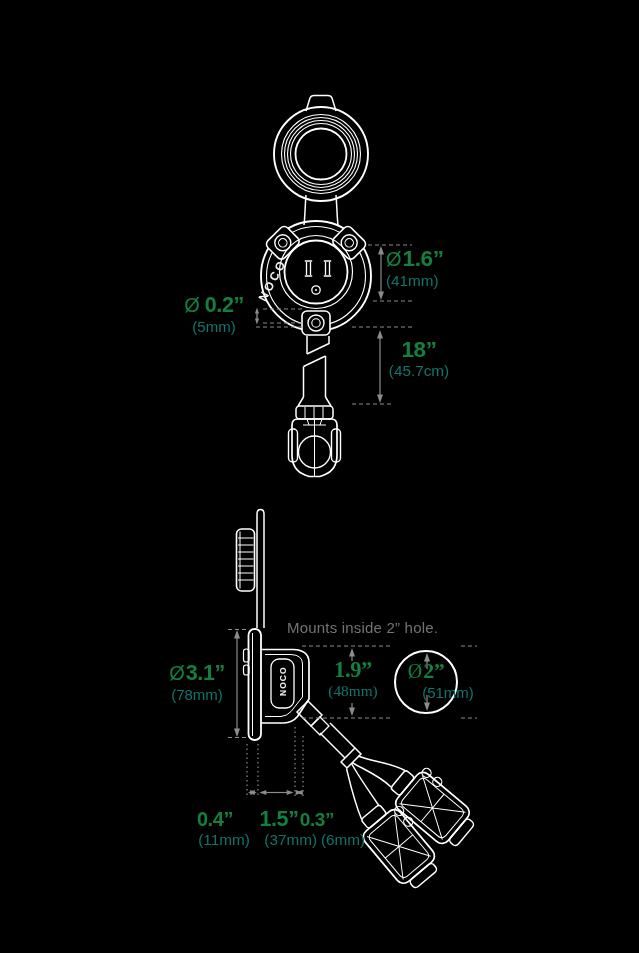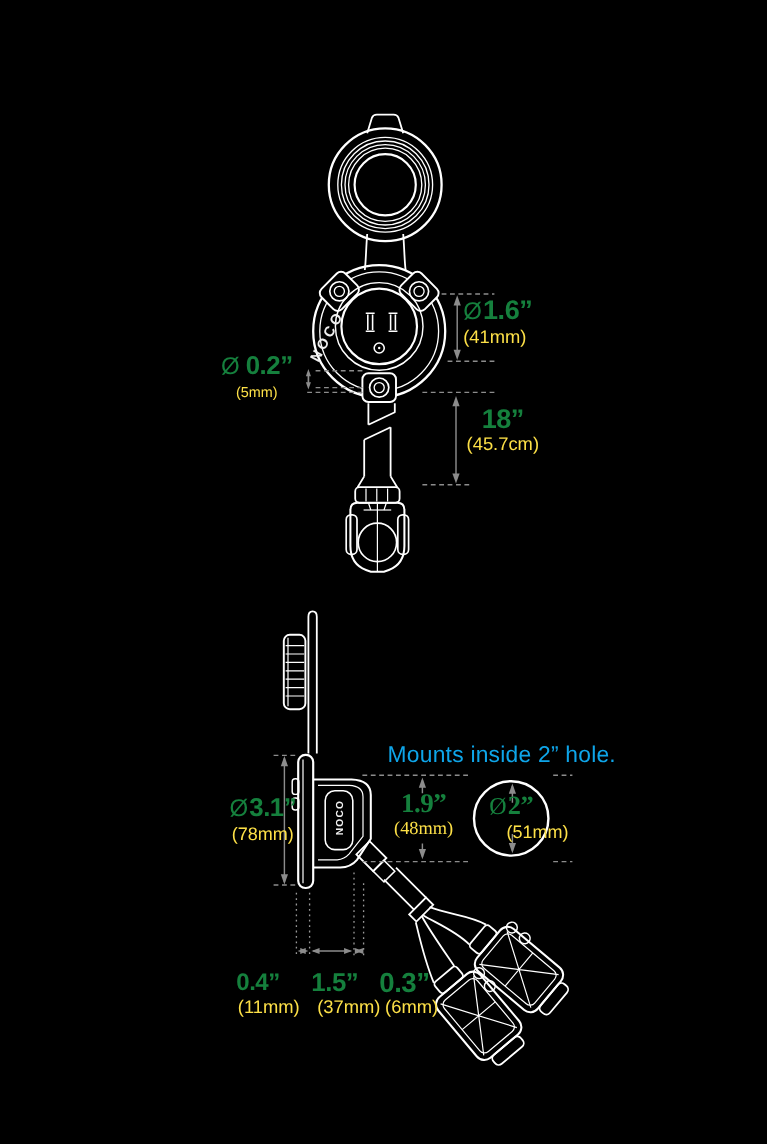--- a/index.html
+++ b/index.html
@@ -5,22 +5,22 @@
   html,body{margin:0;padding:0;background:#000;}
   body{width:639px;height:953px;position:relative;overflow:hidden;
        font-family:"Liberation Sans","DejaVu Sans",sans-serif;}
   svg{position:absolute;left:0;top:0;}
   .txt{position:absolute;color:#fff;}
   .col{display:flex;flex-direction:column;}
   .center{text-align:center;align-items:center;}
   .val{font-weight:700;font-size:22.5px;letter-spacing:-0.4px;line-height:23px;white-space:nowrap;color:#15803d;}
   .sym{font-weight:400;font-size:20px;letter-spacing:0;margin-right:1px;}
   .sym.gap{margin-right:5px;}
-  .metric{font-weight:400;font-size:15.3px;color:#fde047;line-height:17px;margin-top:1px;white-space:nowrap;letter-spacing:0;}
-  .note{font-weight:400;font-size:19px;color:#0ea5e9;white-space:nowrap;letter-spacing:0.2px;margin-left:36px;}
+  .metric{font-weight:400;font-size:15.3px;color:#0f766e;line-height:17px;margin-top:1px;white-space:nowrap;letter-spacing:0;}
+  .note{font-weight:400;font-size:15px;color:#737373;white-space:nowrap;letter-spacing:0.2px;}
   .logo{font-weight:700;color:#EFEFEF;white-space:nowrap;}
 </style>
 </head>
 <body>
 
 <svg width="639" height="953" viewBox="0 0 639 953">
   <defs>
     <path id="ah" d="M0,0 L-3,8.5 L3,8.5 Z"></path>
     <g id="plug" stroke="#fff" fill="none">
       <rect x="0" y="-12" width="12" height="24" rx="3" stroke-width="1.5"></rect>
@@ -184,47 +184,47 @@
   </g>
 </svg>
 
 <div class="txt col" style="left:386px;top:247px;">
   <div class="val"><span class="sym">Ø</span><span>1.6”</span></div>
   <div class="metric">(41mm)</div>
 </div>
 
 <div class="txt col center" style="left:181px;top:294px;width:66px;">
   <div class="val" style="font-size:21.5px;"><span class="sym gap">Ø</span><span>0.2”</span></div>
-  <div class="metric" style="font-size:12px;">(5mm)</div>
+  <div class="metric" style="font-size:15px;">(5mm)</div>
 </div>
 
 <div class="txt col center" style="left:384px;top:338px;width:70px;">
   <div class="val">18”</div>
   <div class="metric">(45.7cm)</div>
 </div>
 
 <div class="txt note" style="left:287px;top:619px;">Mounts inside 2” hole.</div>
 
-<div class="txt col center" style="left:186px;top:662px;width:66px;">
+<div class="txt col center" style="left:164px;top:662px;width:66px;">
   <div class="val" style="font-size:21.5px;"><span class="sym">Ø</span><span>3.1”</span></div>
   <div class="metric" style="font-size:15px;">(78mm)</div>
 </div>
 
 <div class="txt col center" style="left:318px;top:658px;width:70px;font-family:Liberation Serif, serif;">
   <div class="val">1.9”</div>
   <div class="metric">(48mm)</div>
 </div>
 
 <div class="txt col center" style="left:391px;top:659px;width:70px;">
   <div class="val" style="font-size:22px;font-family:Liberation Serif, serif;"><span class="sym">Ø</span><span>2”</span></div>
   <div class="metric" style="font-size:15px;margin-left:44px;">(51mm)</div>
 </div>
 
 <div class="txt val center" style="left:190px;top:808px;width:50px;font-size:20px;">0.4”</div>
 <div class="txt val center" style="left:254px;top:808px;width:50px;font-size:21.5px;">1.5”</div>
-<div class="txt val center" style="left:312px;top:808px;width:50px;font-size:23px;">0.3”</div>
+<div class="txt val center" style="left:292px;top:808px;width:50px;font-size:19px;">0.3”</div>
 
 <div class="txt metric center" style="left:193px;top:830px;width:62px;">(11mm)</div>
 <div class="txt metric center" style="left:255px;top:830px;width:62px;text-align:right;">(37mm)</div>
 <div class="txt metric center" style="left:313px;top:830px;width:60px;">(6mm)</div>
 
 <div class="txt logo center" style="left:250px;top:274px;width:44px;font-size:12px;letter-spacing:2.5px;transform:rotate(-62deg);">NOCO</div>
 <div class="txt logo center" style="left:270px;top:678px;width:26px;font-size:8.5px;letter-spacing:1px;transform:rotate(-90deg);">NOCO</div>
 
 </body></html>

